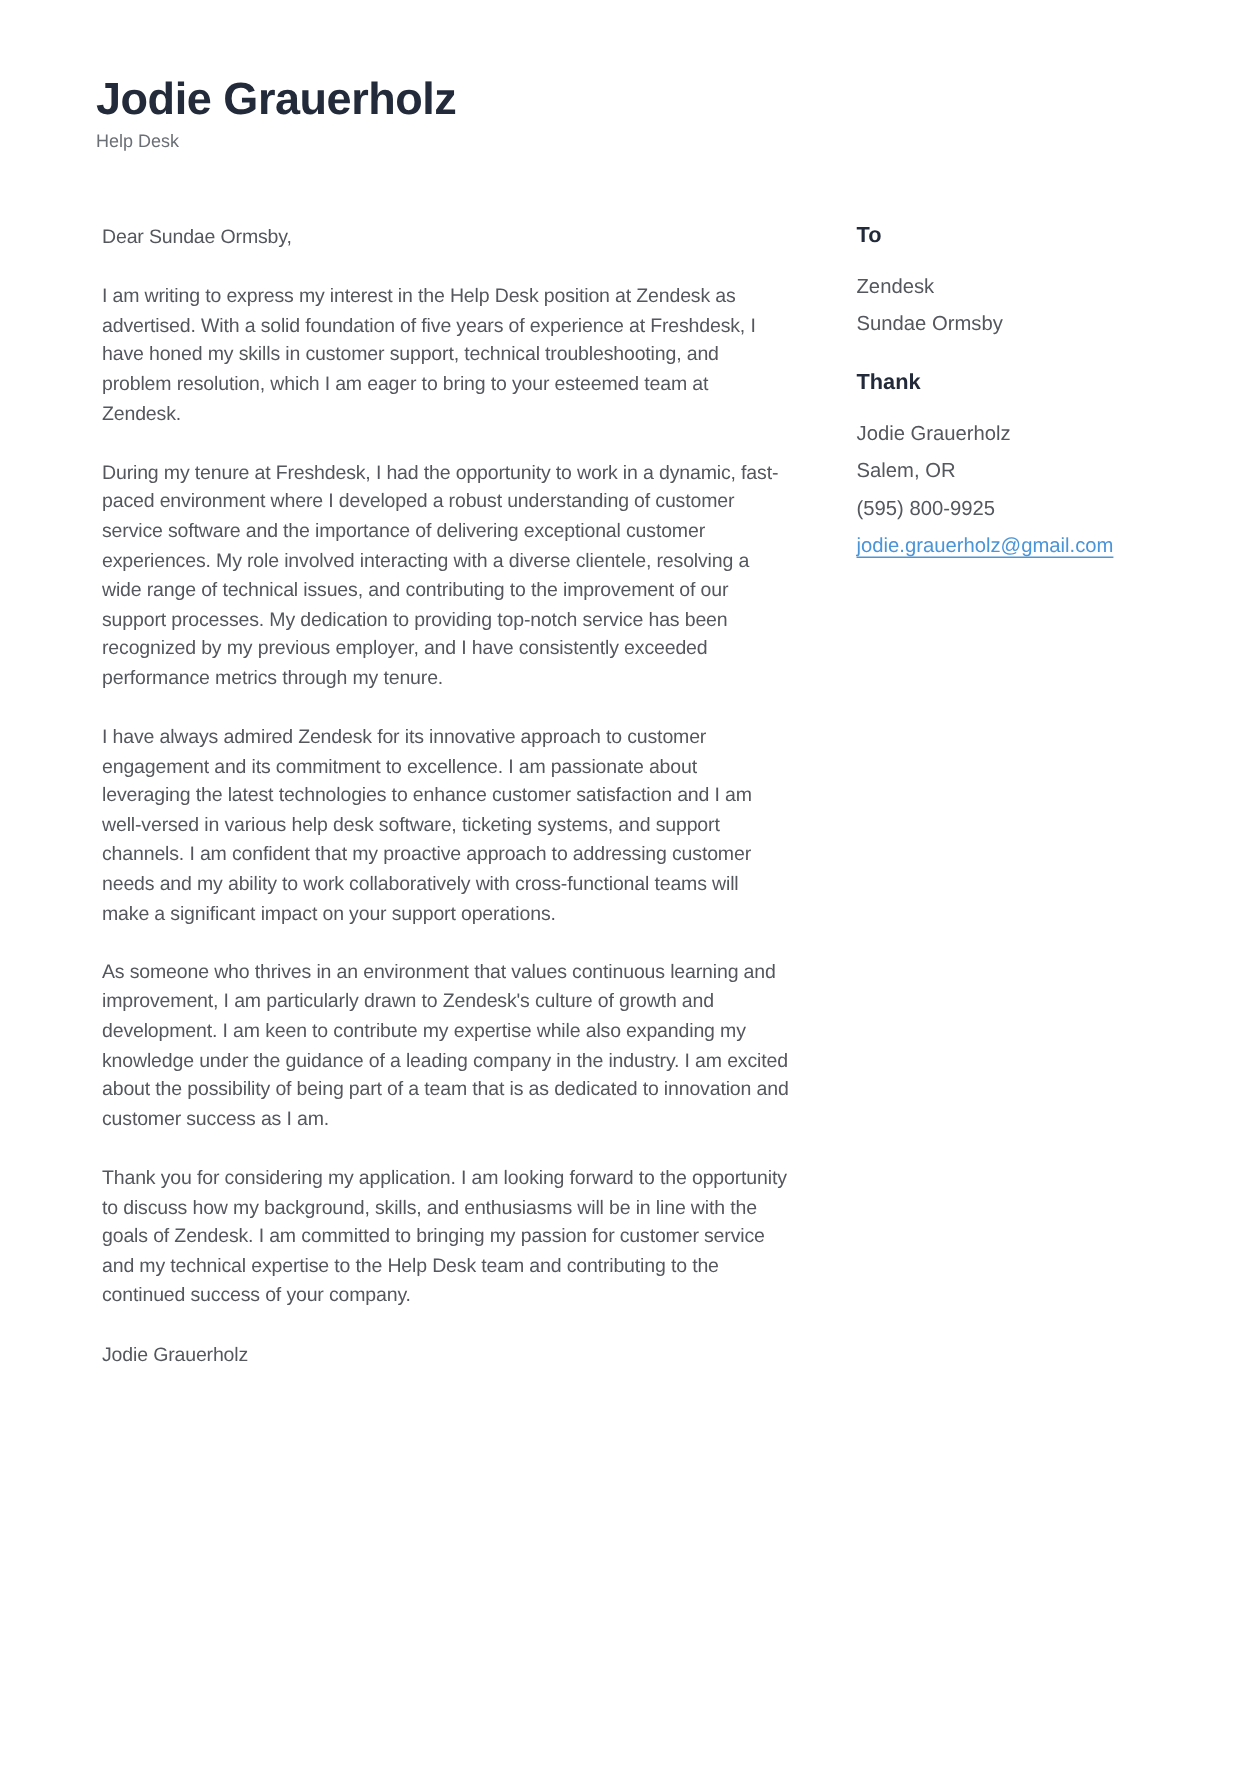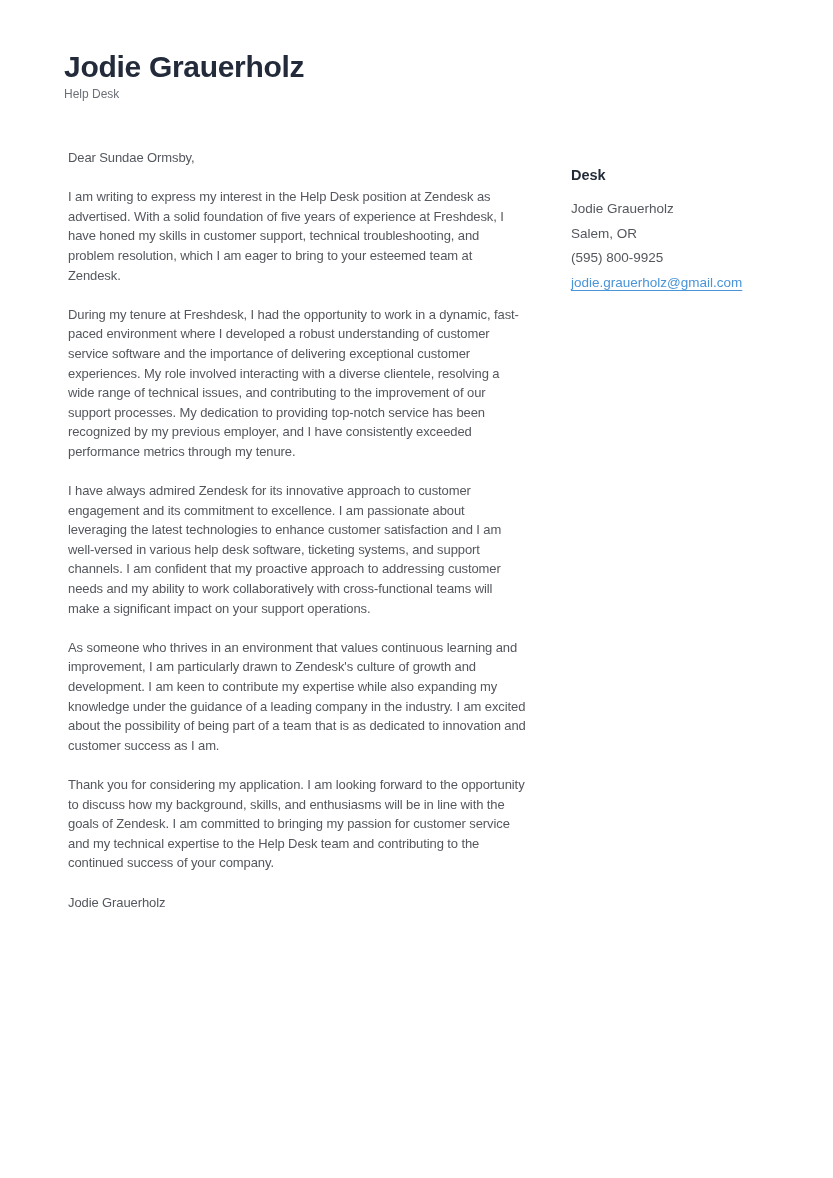--- a/index.html
+++ b/index.html
@@ -88,23 +88,28 @@
       <p>I am writing to express my interest in the Help Desk position at Zendesk as advertised. With a solid foundation of five years of experience at Freshdesk, I have honed my skills in customer support, technical troubleshooting, and problem resolution, which I am eager to bring to your esteemed team at Zendesk.</p>
       <p>During my tenure at Freshdesk, I had the opportunity to work in a dynamic, fast-paced environment where I developed a robust understanding of customer service software and the importance of delivering exceptional customer experiences. My role involved interacting with a diverse clientele, resolving a wide range of technical issues, and contributing to the improvement of our support processes. My dedication to providing top-notch service has been recognized by my previous employer, and I have consistently exceeded performance metrics through my tenure.</p>
       <p>I have always admired Zendesk for its innovative approach to customer engagement and its commitment to excellence. I am passionate about leveraging the latest technologies to enhance customer satisfaction and I am well-versed in various help desk software, ticketing systems, and support channels. I am confident that my proactive approach to addressing customer needs and my ability to work collaboratively with cross-functional teams will make a significant impact on your support operations.</p>
       <p>As someone who thrives in an environment that values continuous learning and improvement, I am particularly drawn to Zendesk's culture of growth and development. I am keen to contribute my expertise while also expanding my knowledge under the guidance of a leading company in the industry. I am excited about the possibility of being part of a team that is as dedicated to innovation and customer success as I am.</p>
       <p>Thank you for considering my application. I am looking forward to the opportunity to discuss how my background, skills, and enthusiasms will be in line with the goals of Zendesk. I am committed to bringing my passion for customer service and my technical expertise to the Help Desk team and contributing to the continued success of your company.</p>
       <p class="signature">Jodie Grauerholz</p>
     </section>
 
     <aside class="sidebar">
 
+      <section class="to-section">
+        <h2 class="sidebar-heading">To</h2>
+        <div class="sidebar-item">Zendesk</div>
+        <div class="sidebar-item">Sundae Ormsby</div>
+      </section>
 
       <section class="from-section">
-        <h2 class="sidebar-heading">Desk</h2>
+        <h2 class="sidebar-heading">Thank</h2>
         <div class="sidebar-item">Jodie Grauerholz</div>
         <div class="sidebar-item">Salem, OR</div>
         <div class="sidebar-item">(595) 800-9925</div>
         <div class="sidebar-item">
           <a href="#" class="email-link">jodie.grauerholz@gmail.com</a>
         </div>
       </section>
 
     </aside>
 

